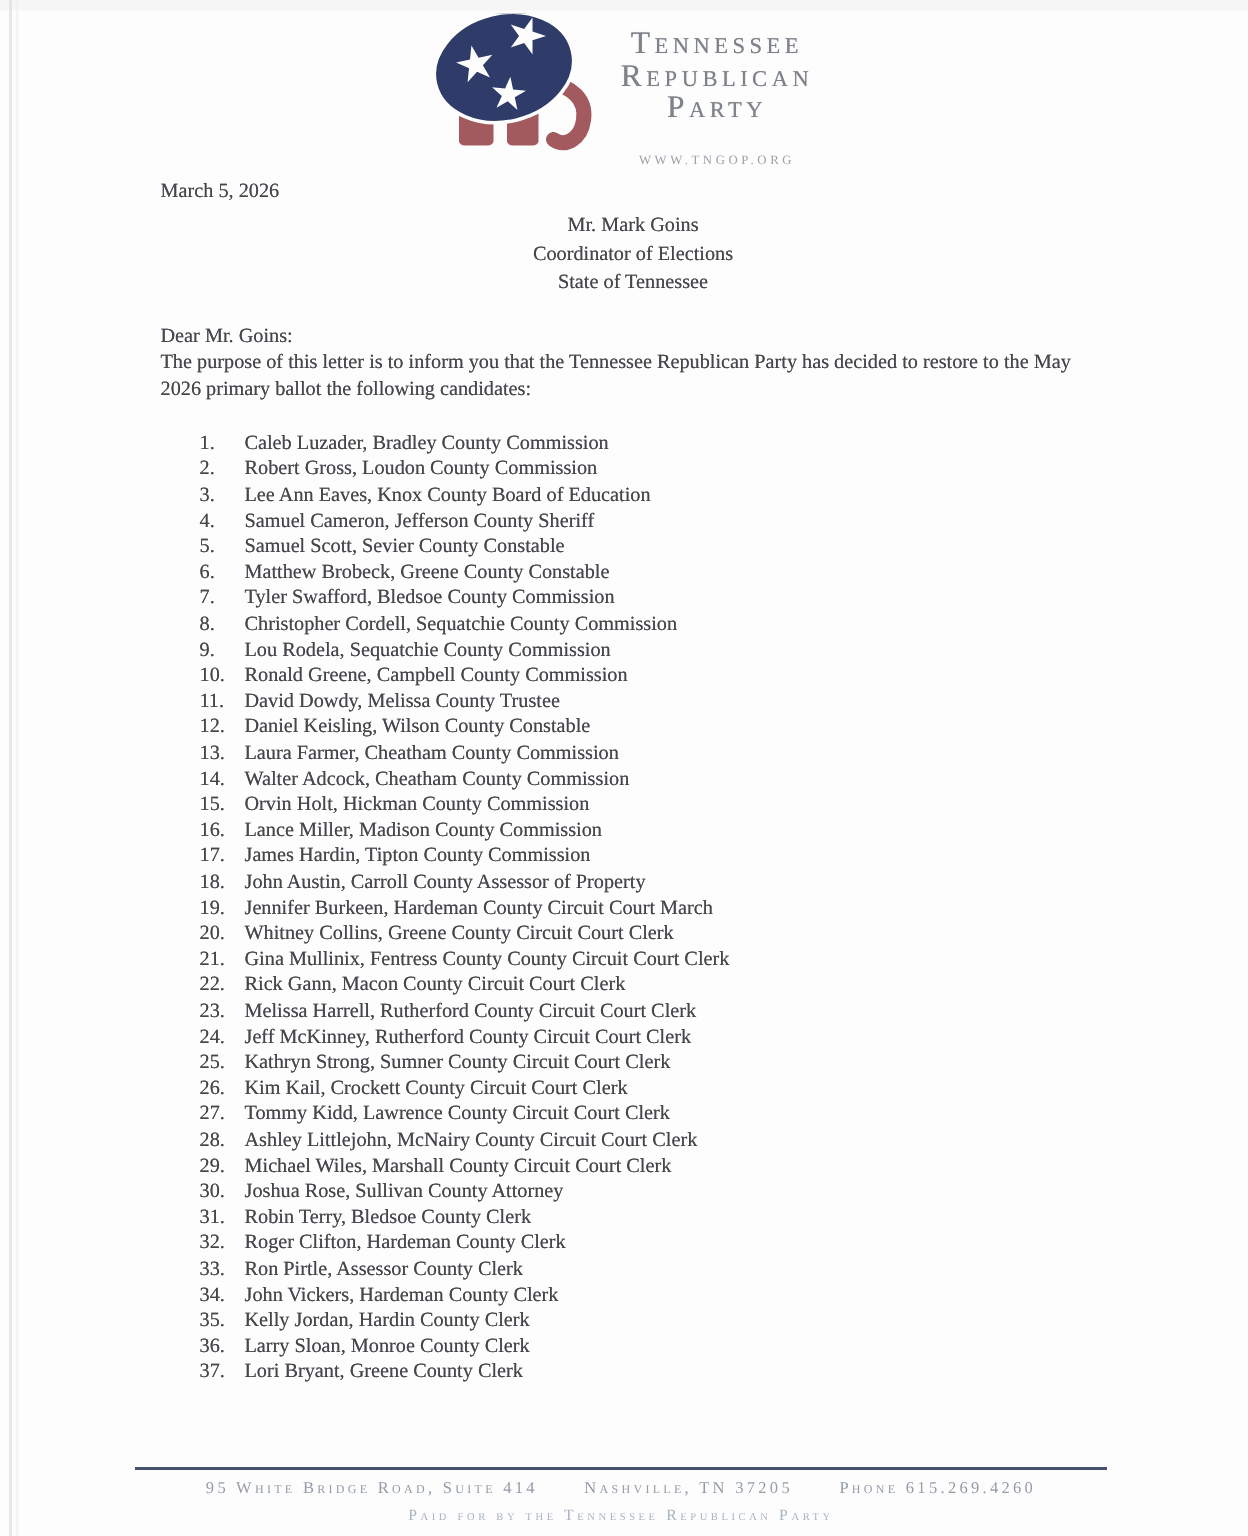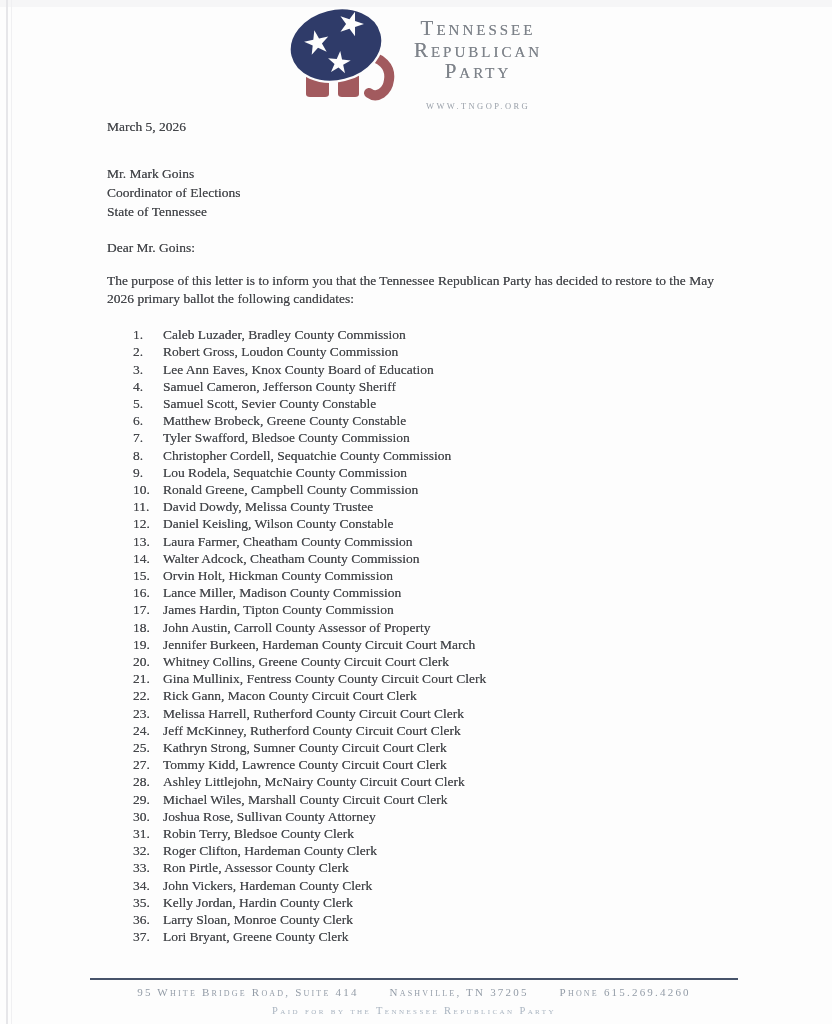--- a/index.html
+++ b/index.html
@@ -58,24 +58,24 @@
   }
 
   
   .letter {
     margin: 0 95px 0 107px;
     color: #45474b;
     font-size: 13.5px;
     text-shadow: 0 0 0.4px #6b6d71;
   }
   .date-line { margin-top: 8px; line-height: 16px; }
-  .recipient { margin-top: 29px; }
+  .recipient { margin-top: 5px; text-align: center; }
   .recipient div { line-height: 19.2px; }
   .salutation { margin-top: 18px; line-height: 17px; }
-  .body-par { margin-top: 16px; line-height: 17.5px; max-width: 638px; }
+  .body-par { margin-top: 0; line-height: 17.5px; max-width: 638px; }
   .candidates {
     list-style: none;
     margin-top: 19px;
     margin-left: 26px;
   }
   .candidate {
     display: flex;
     line-height: 17.2px;
   }
   .candidate .num { width: 30px; flex: 0 0 auto; }
@@ -276,20 +276,24 @@
         <li class="candidate">
           <span class="num">24.</span>
           <span class="txt">Jeff McKinney, Rutherford County Circuit Court Clerk</span>
         </li>
 
         <li class="candidate">
           <span class="num">25.</span>
           <span class="txt">Kathryn Strong, Sumner County Circuit Court Clerk</span>
         </li>
 
+        <li class="candidate">
+          <span class="num">26.</span>
+          <span class="txt">Kim Kail, Crockett County Circuit Court Clerk</span>
+        </li>
 
         <li class="candidate">
           <span class="num">27.</span>
           <span class="txt">Tommy Kidd, Lawrence County Circuit Court Clerk</span>
         </li>
 
         <li class="candidate">
           <span class="num">28.</span>
           <span class="txt">Ashley Littlejohn, McNairy County Circuit Court Clerk</span>
         </li>

